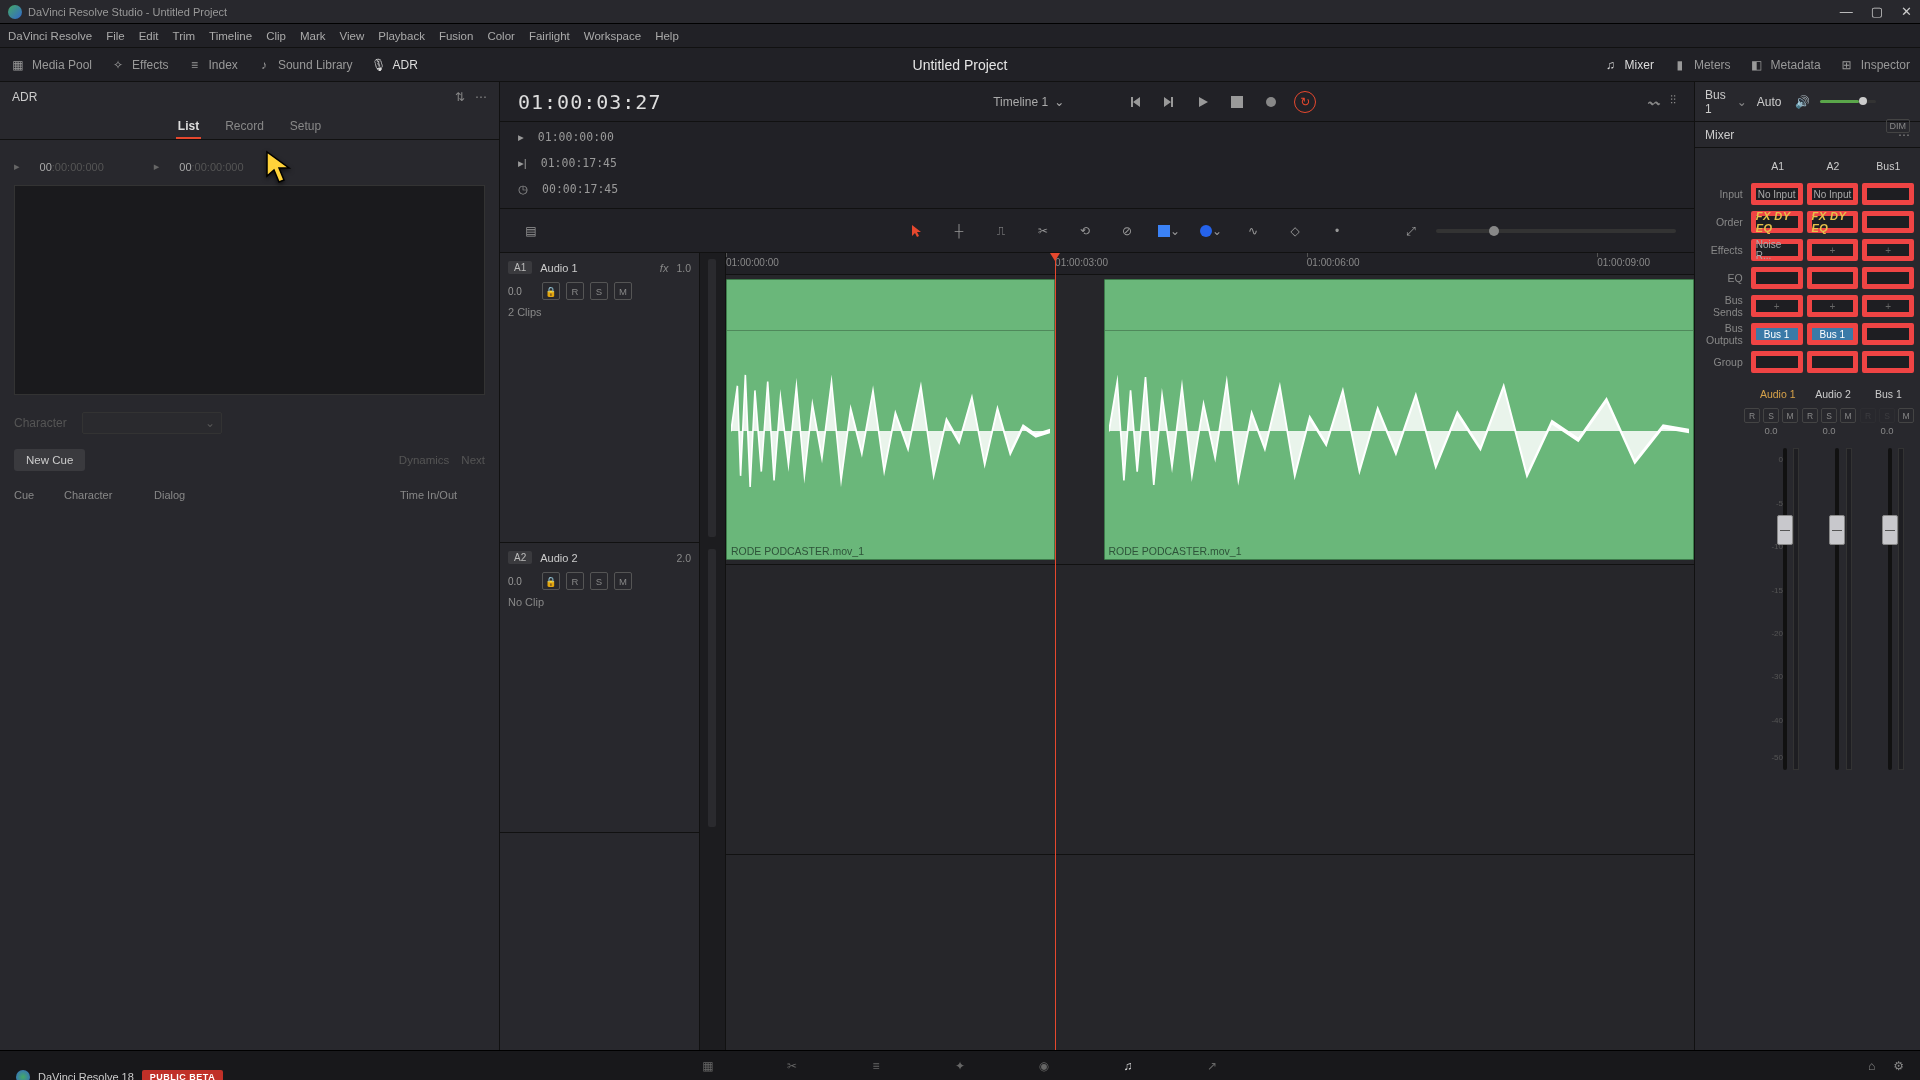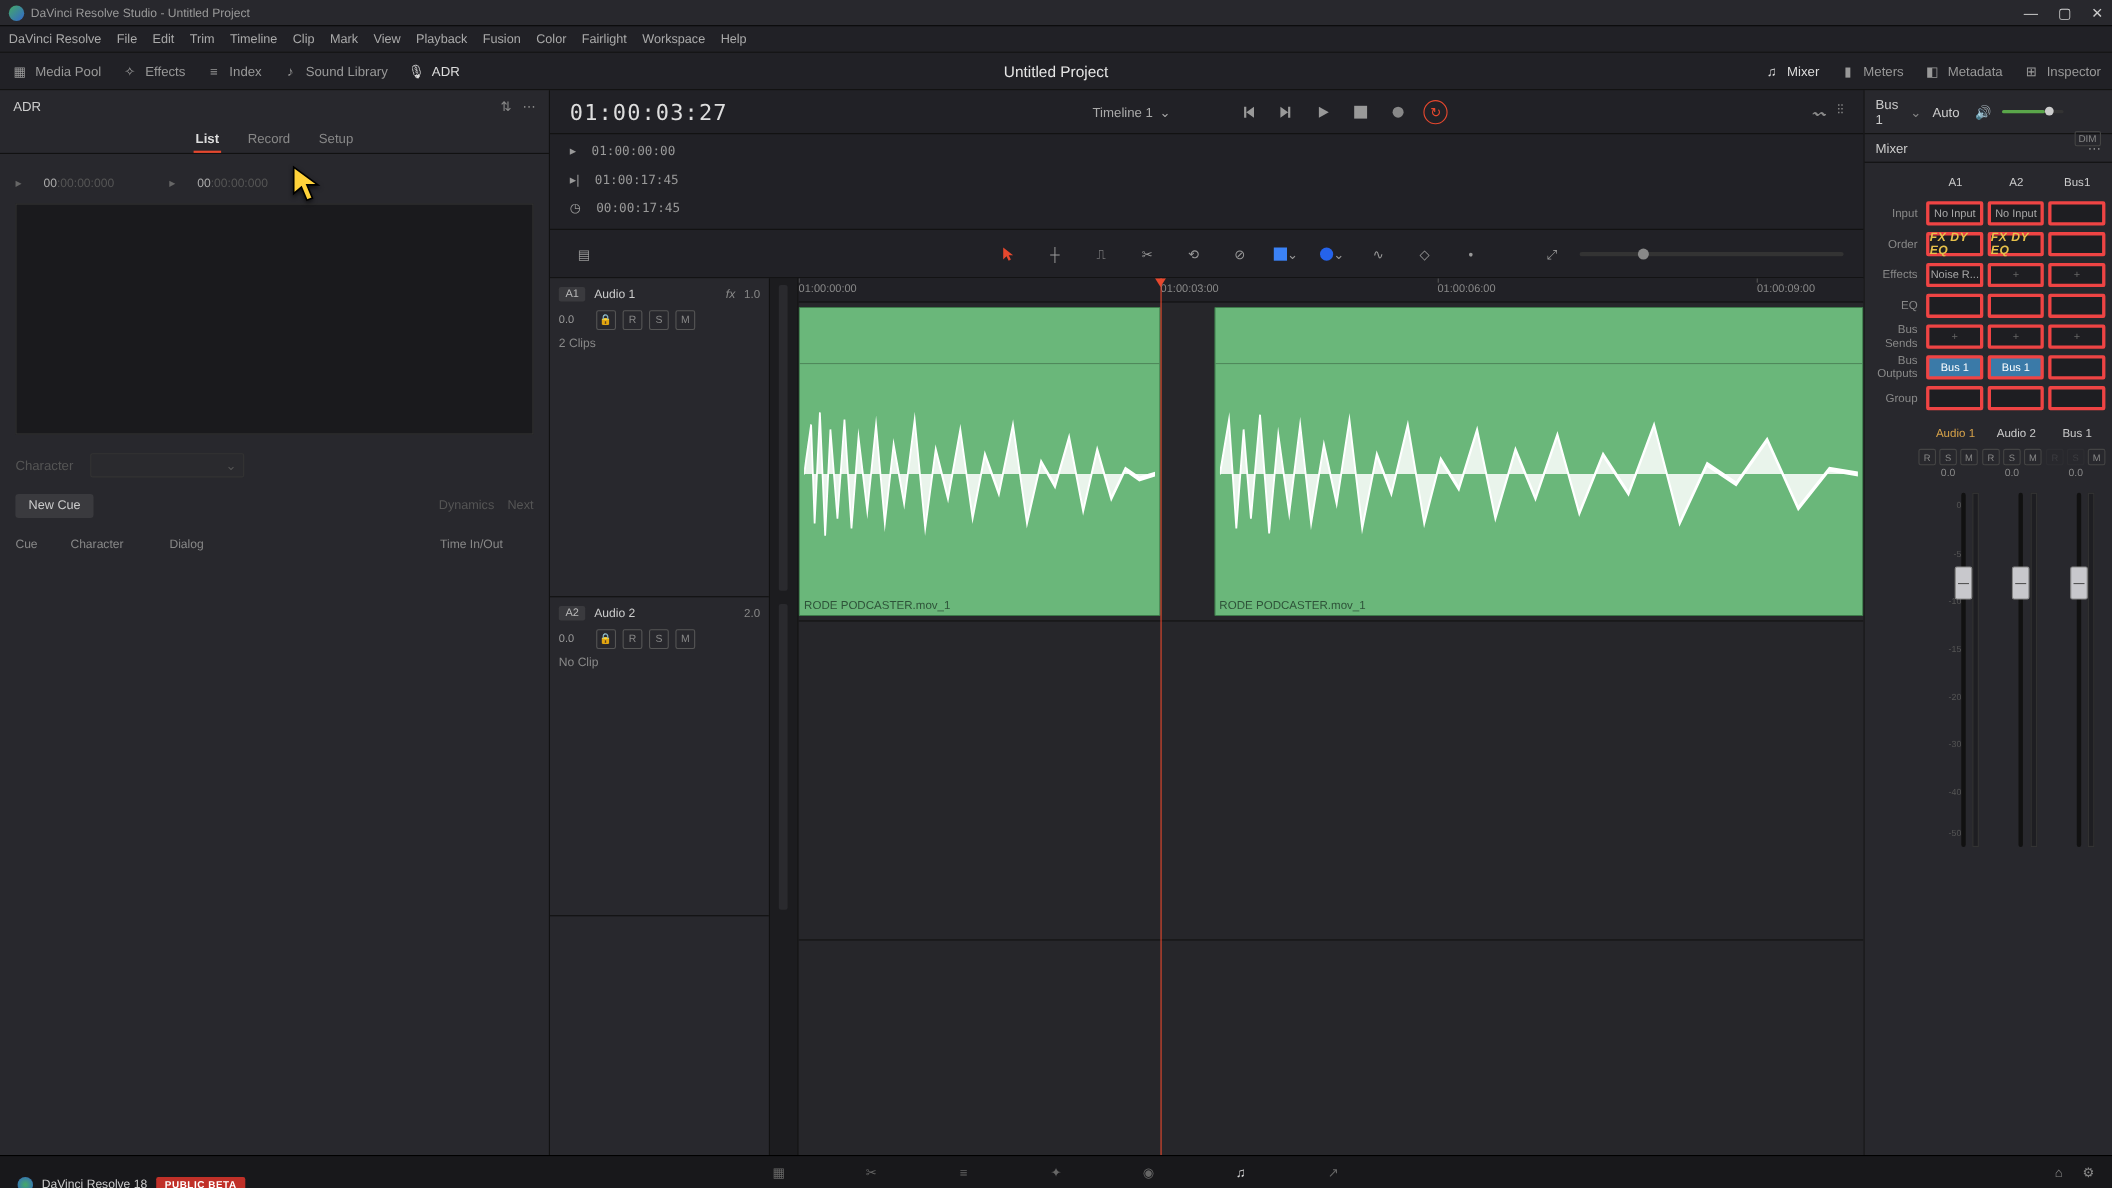--- a/index.html
+++ b/index.html
@@ -132,21 +132,21 @@
 .mixer-top .vol-slider .fill { position:absolute; left:0; top:0; bottom:0; width:70%; background:#5aa64a; border-radius:2px; }
 .mixer-top .vol-slider .knob { position:absolute; left:70%; top:-3px; width:8px; height:8px; border-radius:50%; background:#ccc; }
 .mixer-top .dim { font-size:9px; color:#888; border:1px solid #444; padding:1px 3px; border-radius:2px;margin-top:48px; }
 
 .mixer-subhead { height:26px; display:flex; align-items:center; padding:0 10px; font-size:12px; color:#ccc; border-bottom:1px solid #111; }
 .mixer-subhead .dots { margin-left:auto; color:#888; }
 
 .mixer-grid { flex:1; overflow:auto; padding:4px 6px; }
 .mx-row { display:flex; align-items:center; height:28px; gap:4px; font-size:10.5px; }
 .mx-label { width:56px; text-align:right; color:#888; padding-right:4px; }
-.mx-cell { width:62px; height:22px; background:#1e1e22; border:3px solid #ef4444; display:flex; align-items:center; justify-content:center; color:#aaa; font-size:10px; border-radius:2px; }
+.mx-cell { width:62px; height:22px; background:#1e1e22; border:5px solid #ef4444; display:flex; align-items:center; justify-content:center; color:#aaa; font-size:10px; border-radius:2px; }
 .mx-cell.order { color:#e6c04a; font-style:italic; font-weight:600; font-size:11px; letter-spacing:.5px; }
 .mx-cell.bus { background:#3a7aa8; color:#fff; }
 .mx-cell.tall { height:40px; }
 .mx-cell.plus::after { content:"+"; color:#666; }
 .mx-tname { width:62px; text-align:center; font-size:10.5px; color:#ccc; }
 .mx-tname.a1 { color:#d6a24a; }
 .mx-rsm { display:flex; gap:3px; justify-content:center; }
 .mx-rsm span { width:16px; height:15px; border:1px solid #444; font-size:8.5px; display:flex; align-items:center; justify-content:center; color:#888; border-radius:2px; }
 .mx-db { font-size:9.5px; color:#888; text-align:center; margin-top:2px; }
 

